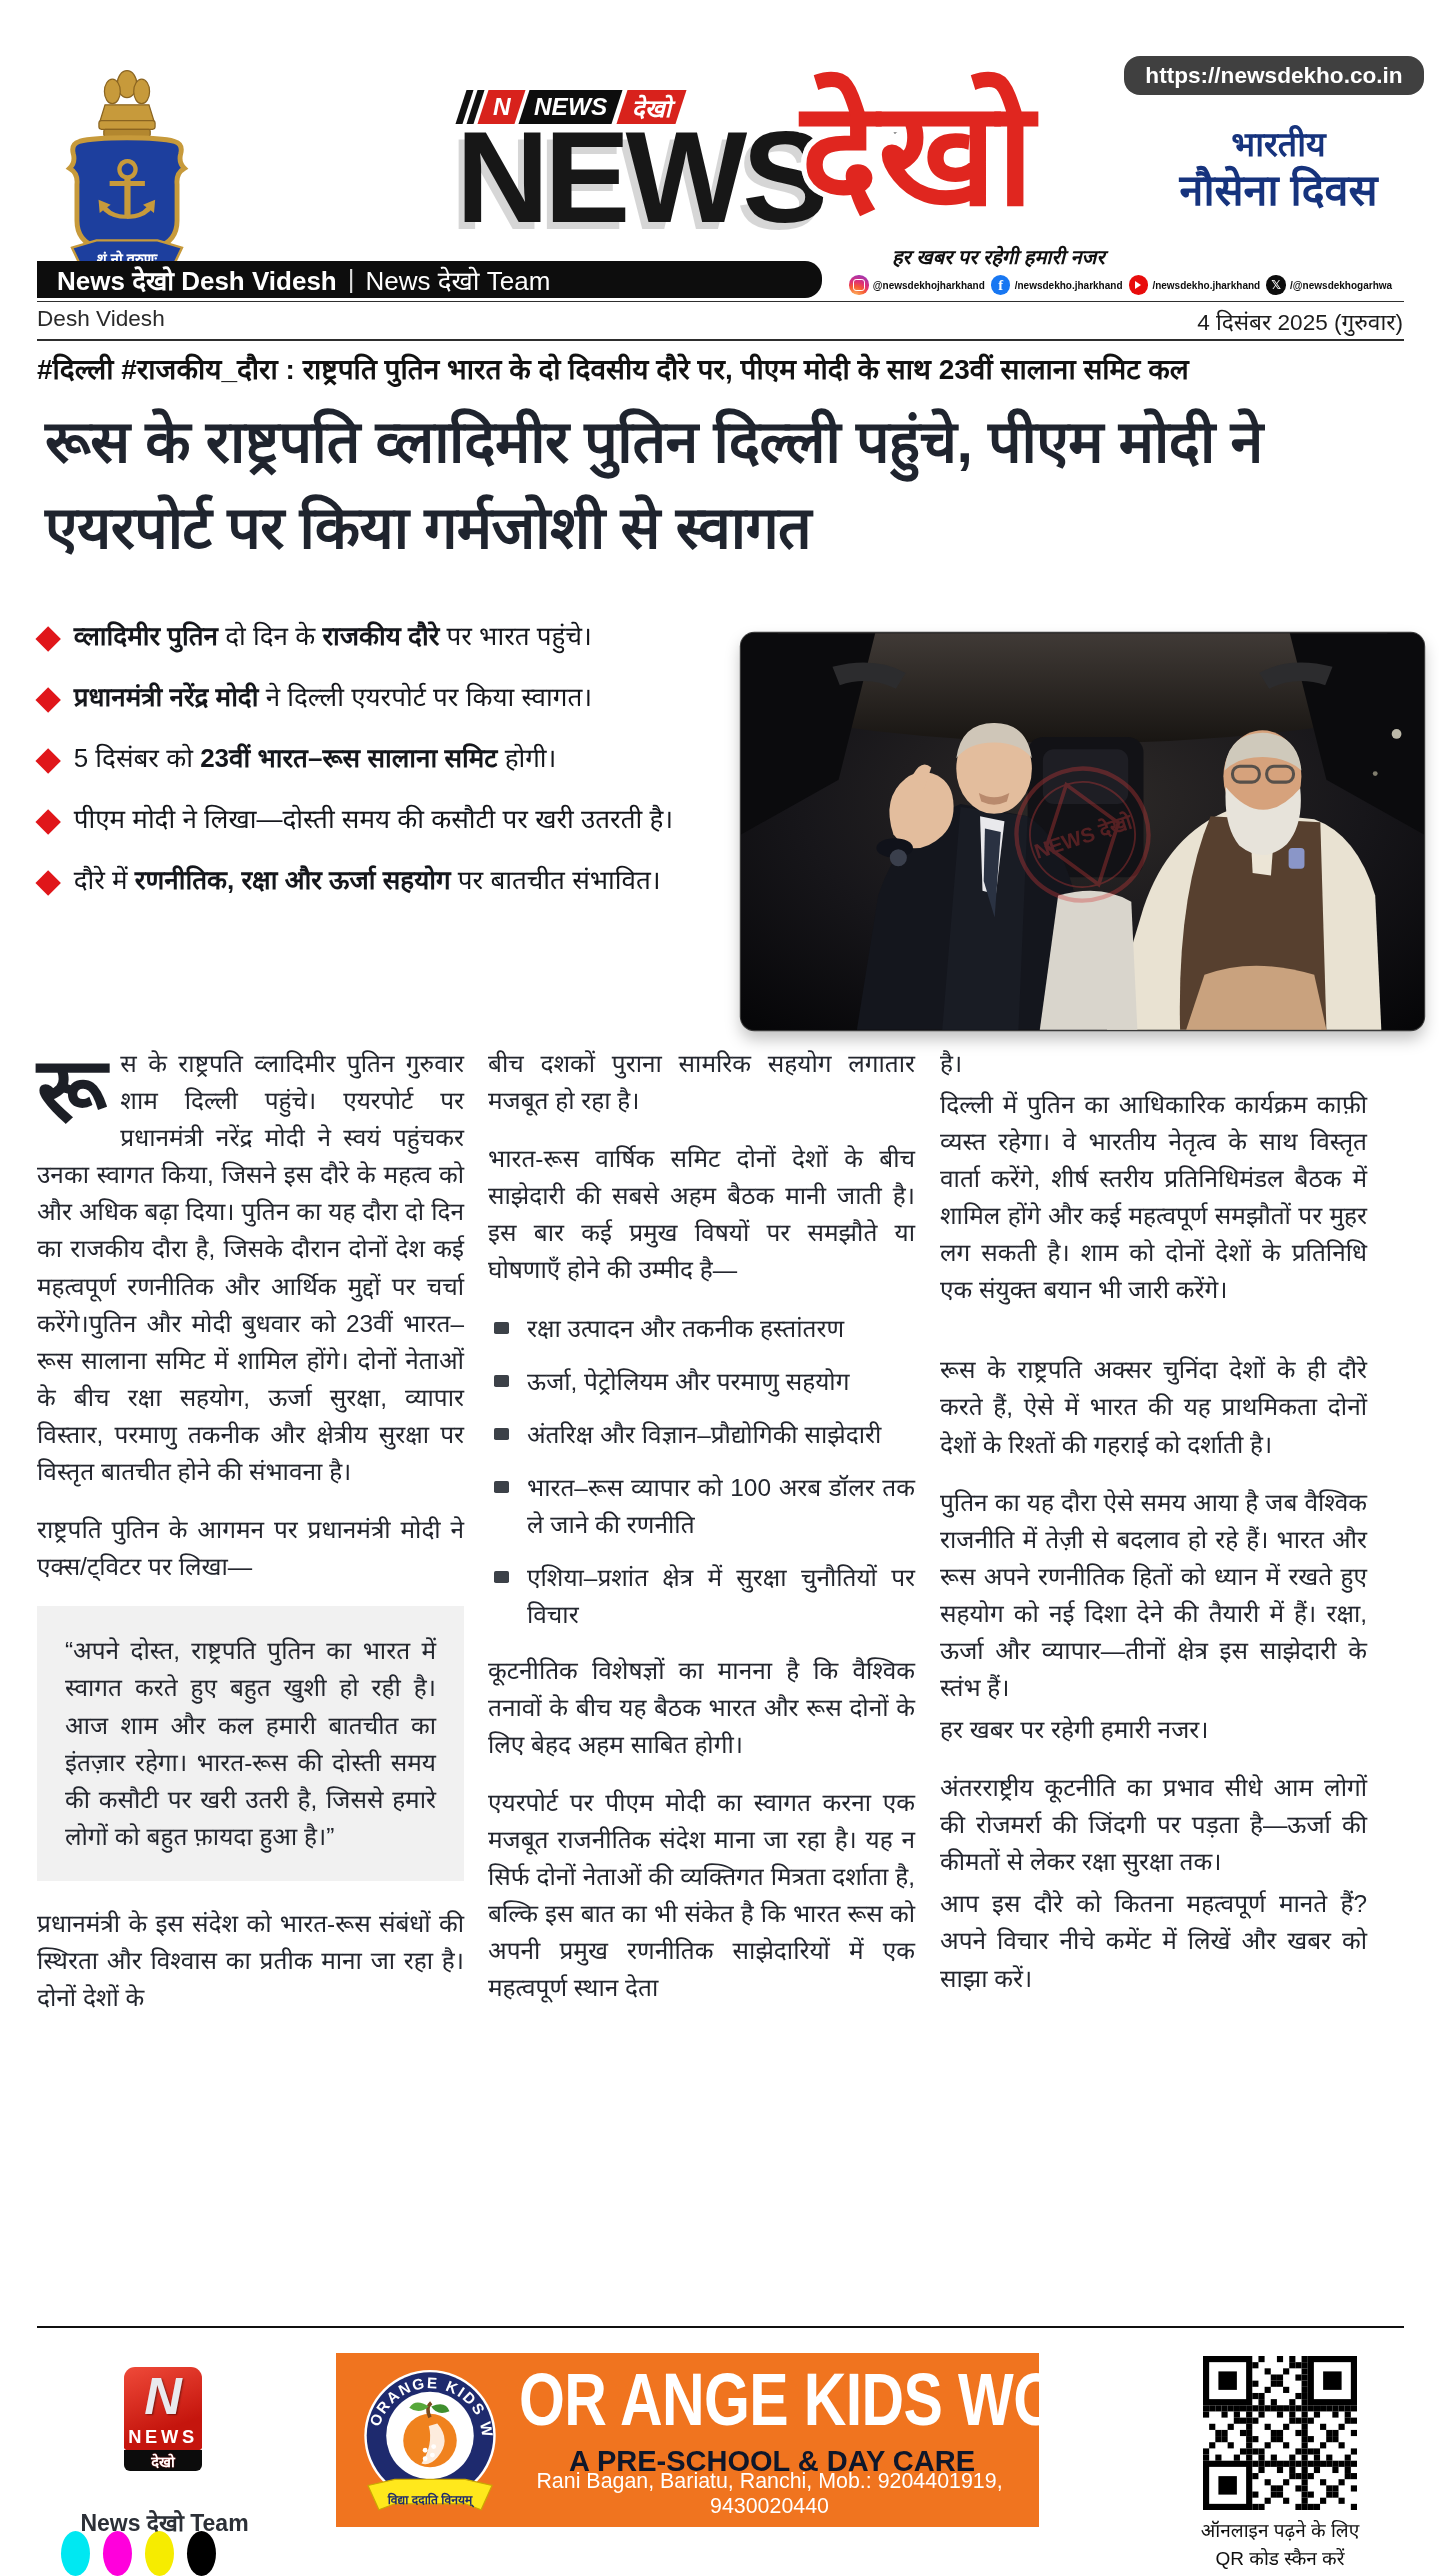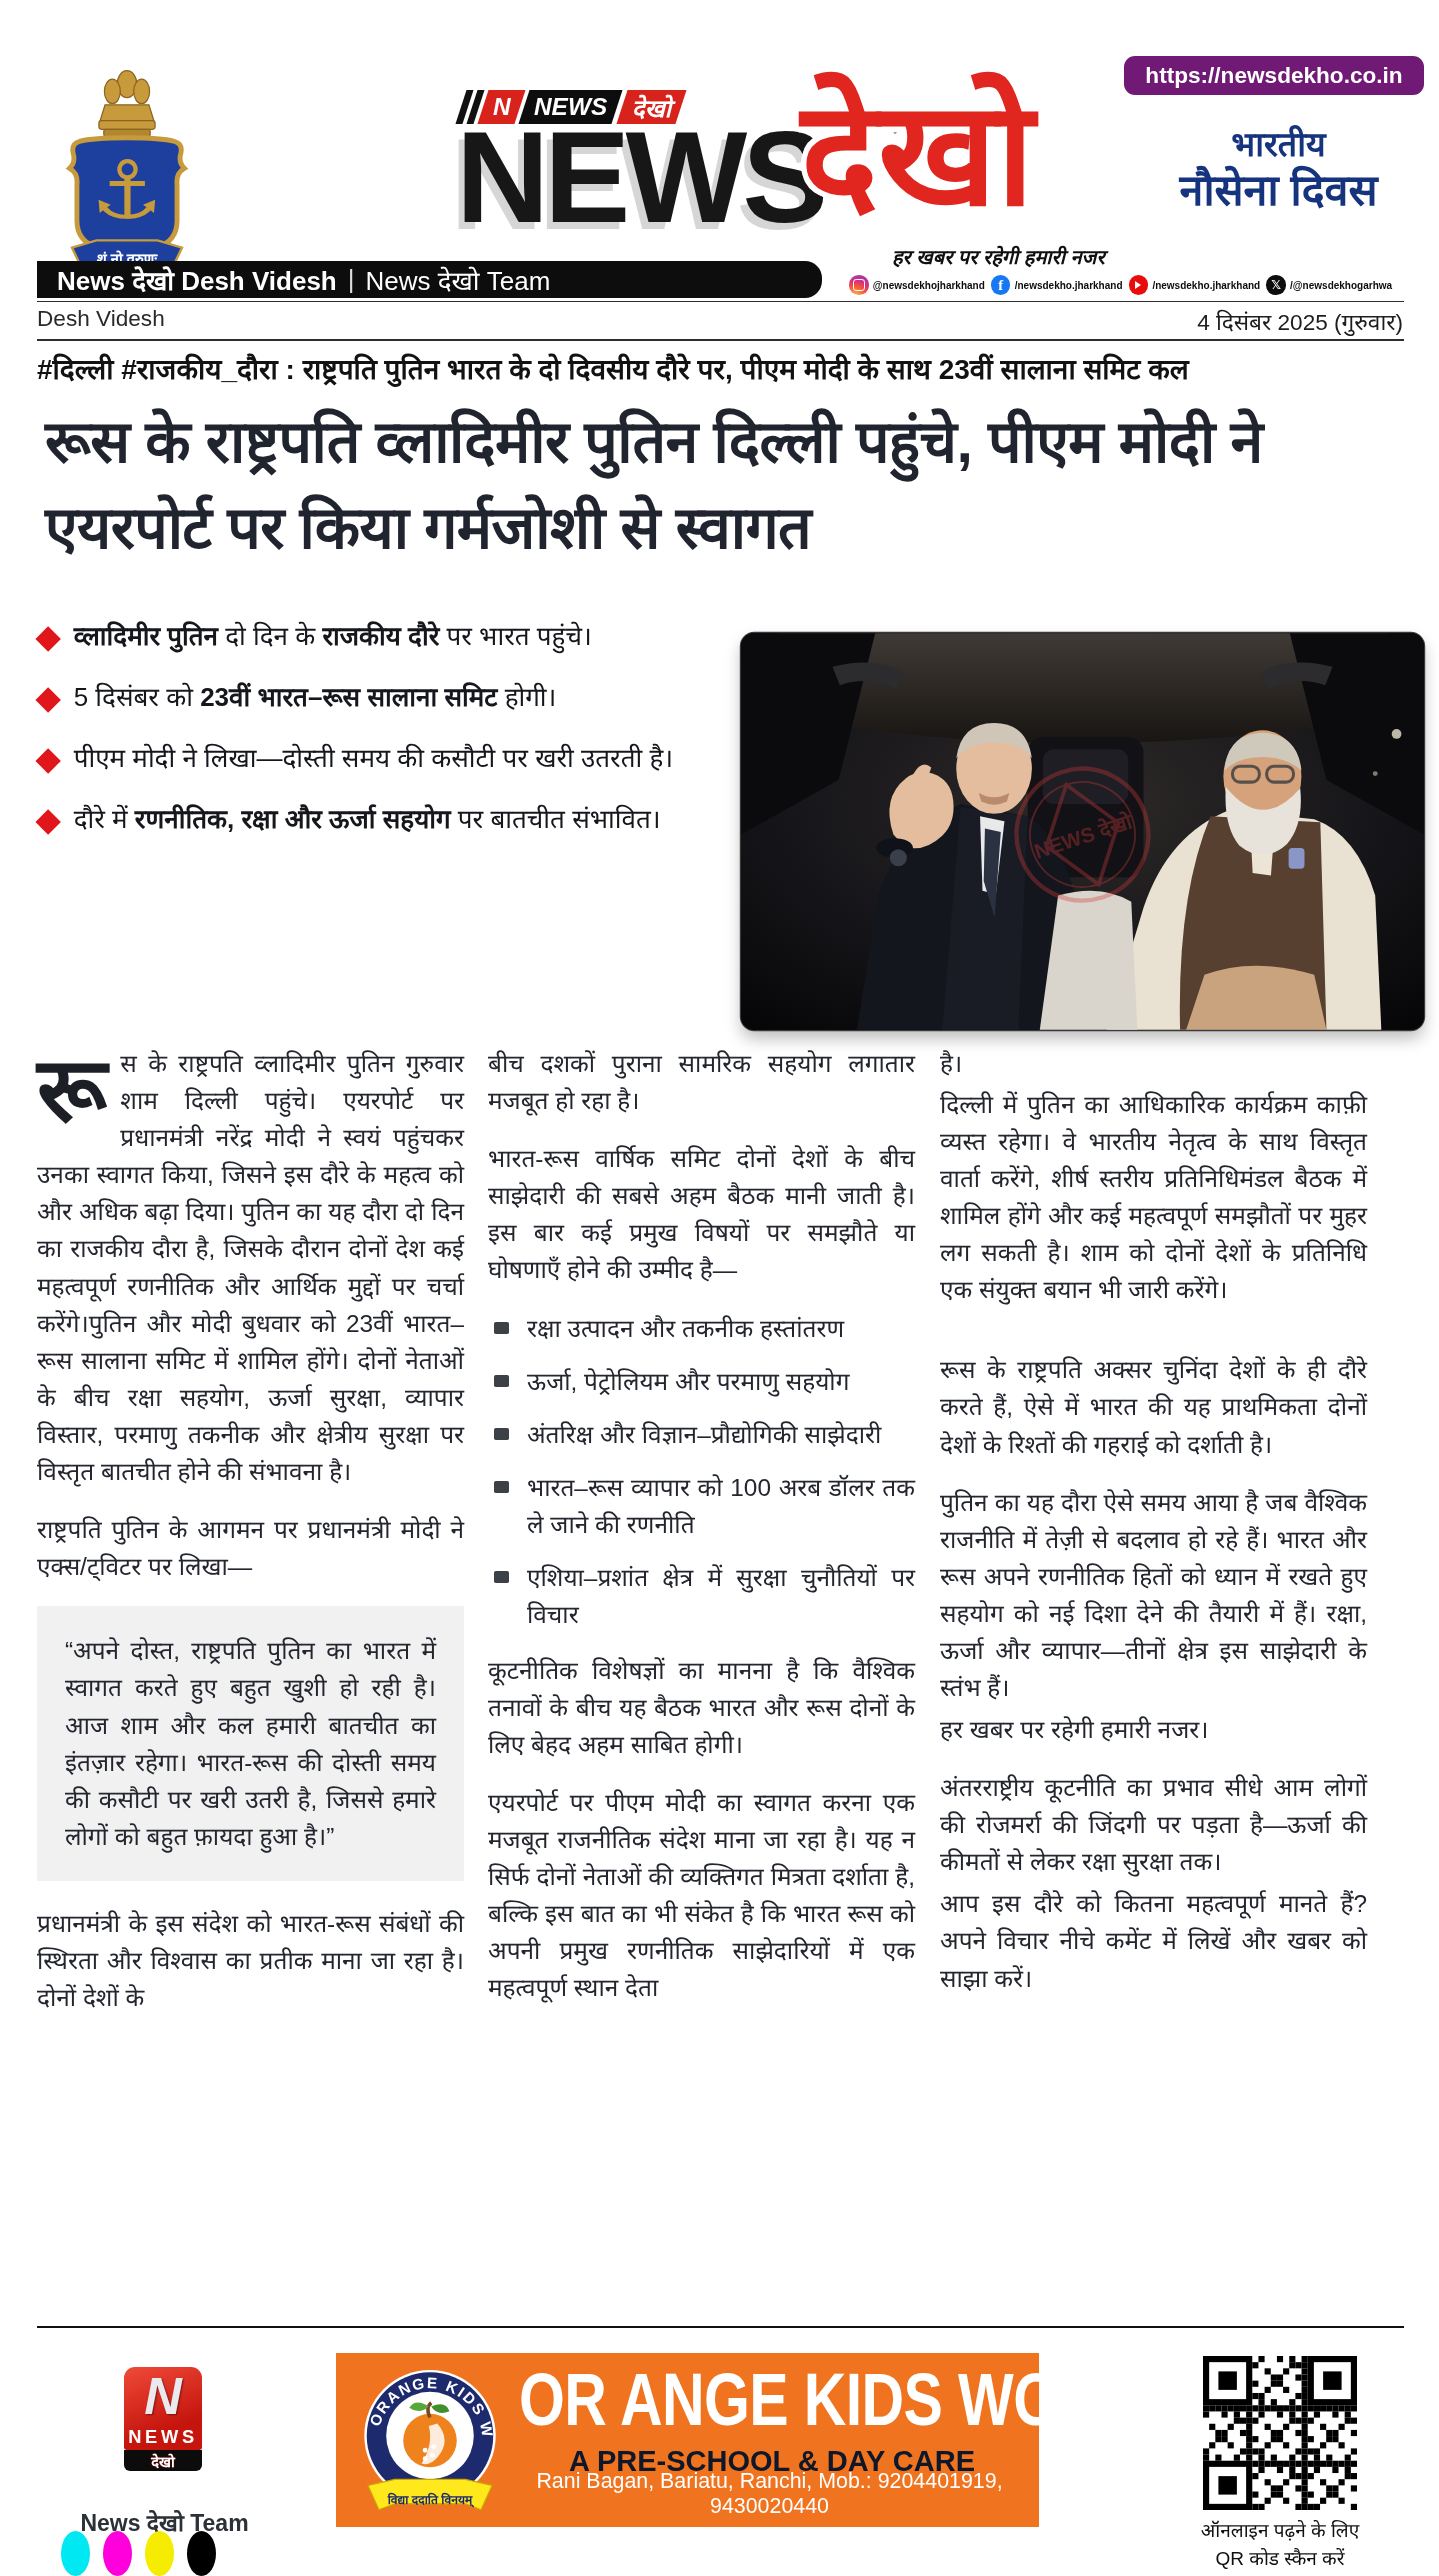--- a/index.html
+++ b/index.html
@@ -1,21 +1,21 @@
 <!DOCTYPE html>
 <html style="font-size:9.8px"><head>
 <meta charset="utf-8">
 <style>
   html,body{margin:0;padding:0;background:#ffffff;}
   body{font-family:"Liberation Sans","DejaVu Sans",sans-serif;}
   #page{position:relative;width:1440px;height:2576px;background:#fff;overflow:hidden;}
   .abs{position:absolute;}
 
   
-  .url-badge{left:1124px;top:56px;width:300px;height:39px;background:#701a75;border-radius:11px;
+  .url-badge{left:1124px;top:56px;width:300px;height:39px;background:#404040;border-radius:16px;
     color:#fff;font-weight:bold;font-size:22.6px;display:flex;align-items:center;justify-content:center;}
   .mini-logo{left:461px;top:90px;height:34px;display:flex;align-items:stretch;gap:4.3px;}
   .mini-slash{width:6.7px;background:#111;transform:skewX(-18deg);}
   .mini-box{display:flex;align-items:center;padding:0 9.8px;transform:skewX(-18deg);
     font-style:italic;font-weight:bold;font-size:24.4px;color:#fff;}
   .mini-box>span{transform:skewX(18deg);display:block;}
   .mini-red{background:#d8221c;}
   .mini-black{background:#0d0d0d;}
   .big-news{left:456px;top:113px;font-size:129px;line-height:1;font-weight:bold;letter-spacing:-4.9px;
     color:#171717;text-shadow:-6.1px 7.3px 0 rgba(0,0,0,0.16);}
@@ -179,20 +179,24 @@
   <div class="abs meta-date">4 दिसंबर 2025 (गुरुवार)</div>
   <div class="abs rule" style="left:37px;top:339px;width:1367px;height:1.8px;"></div>
 
   <div class="abs kicker">#दिल्ली #राजकीय_दौरा : राष्ट्रपति पुतिन भारत के दो दिवसीय दौरे पर, पीएम मोदी के साथ 23वीं सालाना समिट कल</div>
   <h1 class="abs headline" style="margin:8px;">रूस के राष्ट्रपति व्लादिमीर पुतिन दिल्ली पहुंचे, पीएम मोदी ने एयरपोर्ट पर किया गर्मजोशी से स्वागत</h1>
 
   <div class="abs highlights">
     <div class="hl">
       <span class="diamond"></span>
       <span><span></span><strong>व्लादिमीर पुतिन</strong><span> दो दिन के </span><strong>राजकीय दौरे</strong><span> पर भारत पहुंचे।</span></span>
+    </div>
+    <div class="hl">
+      <span class="diamond"></span>
+      <span><span></span><strong>प्रधानमंत्री नरेंद्र मोदी</strong><span> ने दिल्ली एयरपोर्ट पर किया स्वागत।</span><strong></strong><span></span></span>
     </div>
     <div class="hl">
       <span class="diamond"></span>
       <span><span>5 दिसंबर को </span><strong>23वीं भारत–रूस सालाना समिट</strong><span> होगी।</span><strong></strong><span></span></span>
     </div>
     <div class="hl">
       <span class="diamond"></span>
       <span><span>पीएम मोदी ने लिखा—दोस्ती समय की कसौटी पर खरी उतरती है।</span><strong></strong><span></span><strong></strong><span></span></span>
     </div>
     <div class="hl">

